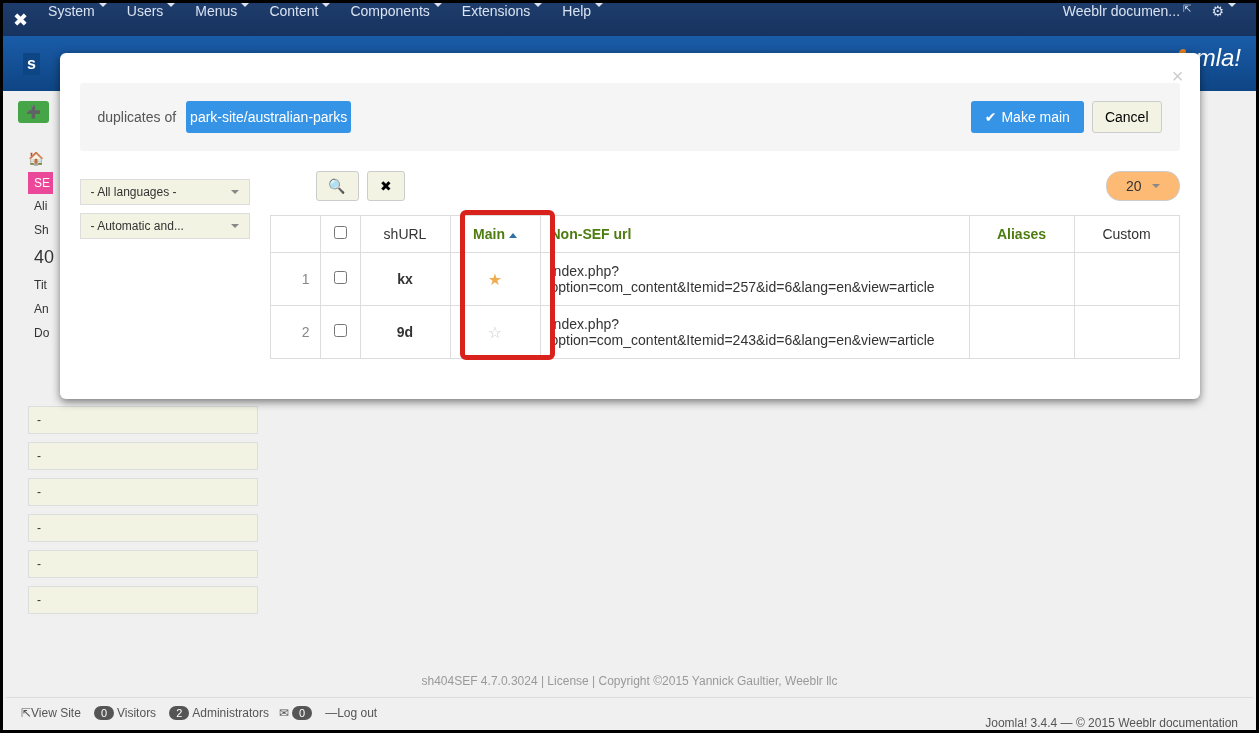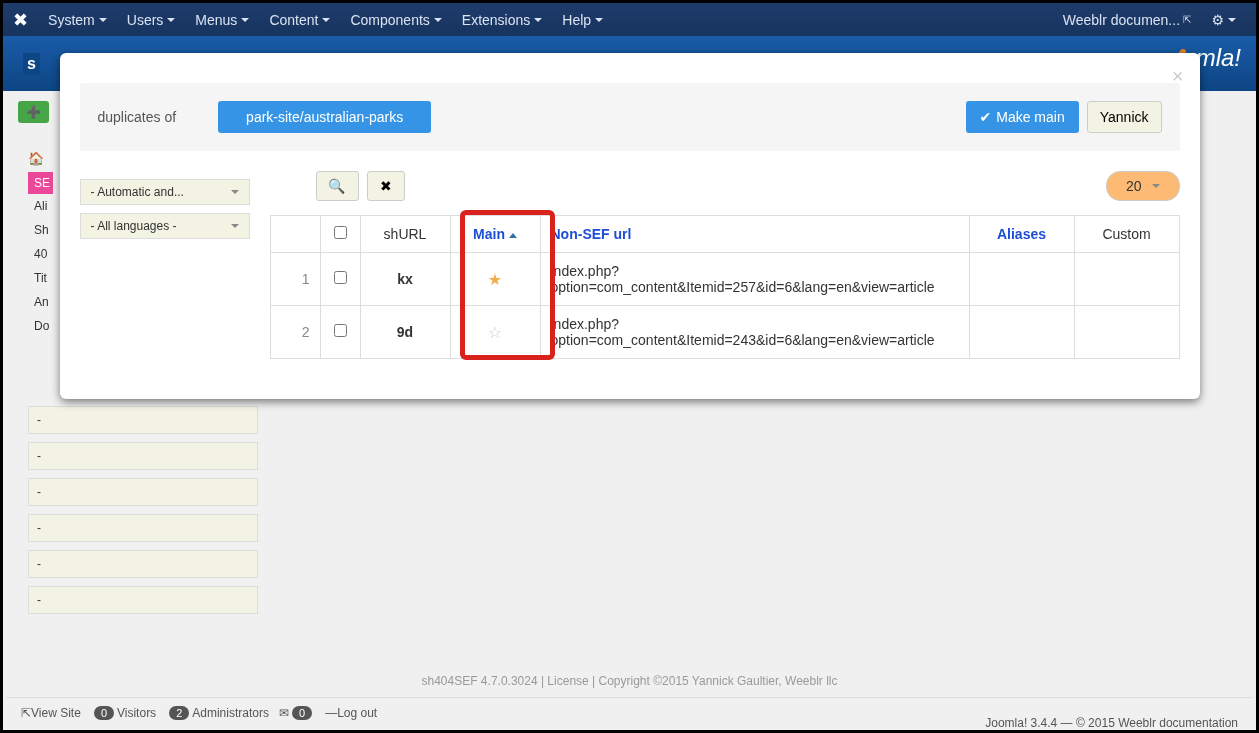--- a/index.html
+++ b/index.html
@@ -3,21 +3,21 @@
 <meta charset="utf-8">
 <style>
 * { box-sizing: border-box; margin: 0; padding: 0; }
 body { font-family: "Helvetica Neue", Helvetica, Arial, sans-serif; font-size: 13px; background: #fff; color: #333; }
 .outer-frame { width: 1259px; height: 733px; background: #000; position: relative; overflow: hidden; padding: 3px; }
 .inner-frame { width: 100%; height: 100%; background: #f0f0f0; position: relative; overflow: hidden; }
 
 
 .navbar { background: #1a3867; background: linear-gradient(to bottom, #1e3c6b 0%, #17335f 100%); height: 33px; display: flex; align-items: center; padding: 0 10px; color: #fff; font-size: 14px; }
 .navbar-brand { font-size: 18px; margin-right: 10px; color: #fff; }
-.nav-item { padding: 0 10px; color: #d9e3f2; cursor: pointer; display: flex; align-items: center; height: 33px; }
+.nav-item { padding: 0 10px; color: #d9e3f2; cursor: pointer; display: flex; height: 33px; }
 .caret { display: inline-block; width: 0; height: 0; margin-left: 4px; border-left: 4px solid transparent; border-right: 4px solid transparent; border-top: 4px solid #d9e3f2; vertical-align: middle; }
 .navbar-right { margin-left: auto; display: flex; align-items: center; }
 
 
 .subheader { background: #0f4a85; background: linear-gradient(to bottom, #1a5ca8 0%, #0e4584 100%); height: 55px; color: #fff; display: flex; align-items: center; padding: 0 20px; position: relative; }
 .logo-area { position: absolute; right: 15px; top: 8px; color: #fff; font-size: 24px; font-style: italic; }
 .toolbar-btn { background: #46a546; color: #fff; border: none; padding: 4px 8px; border-radius: 3px; font-size: 12px; }
 
 
 .filter-dropdown { background: #f3f3e3; border: 1px solid #ddd; padding: 5px 10px; margin: 8px 0; cursor: pointer; display: flex; justify-content: space-between; align-items: center; font-size: 12px; }
@@ -25,21 +25,21 @@
 .side-list-item { background: #f3f3e3; border: 1px solid #ddd; padding: 6px 8px; margin: 8px 0; font-size: 12px; }
 
 
 .modal-overlay { position: absolute; inset: 0; background: rgba(0,0,0,0); display: flex; justify-content: center; align-items: flex-start; padding-top: 50px; }
 .modal { background: #fff; width: 1140px; border-radius: 6px; box-shadow: 0 3px 9px rgba(0,0,0,0.5); position: relative; padding-bottom: 40px; }
 .modal-close { position: absolute; top: 12px; right: 16px; font-size: 20px; color: #ccc; cursor: pointer; }
 
 
 .modal-header-row { background: #f5f5f5; margin: 30px 20px 20px 20px; padding: 18px; display: flex; align-items: center; border-radius: 3px; }
 .dup-text { font-size: 14px; color: #555; margin-right: 10px; }
-.url-badge { background: #3694e6; color: #fff; padding: 8px 28px; border-radius: 3px; font-size: 14px; margin-left: 32px; }
+.url-badge { background: #3694e6; color: #fff; padding: 8px 4px; border-radius: 3px; font-size: 14px; }
 .header-actions { margin-left: auto; display: flex; gap: 8px; }
 .btn-primary { background: #3694e6; color: #fff; border: none; padding: 8px 14px; border-radius: 3px; font-size: 14px; cursor: pointer; display: flex; align-items: center; gap: 5px; }
 .btn-default { background: #f3f3e3; border: 1px solid #ccc; padding: 7px 12px; border-radius: 3px; font-size: 14px; cursor: pointer; }
 
 
 .modal-body { display: flex; padding: 0 20px; gap: 20px; }
 .modal-sidebar { width: 170px; flex-shrink: 0; }
 .modal-main { flex: 1; }
 
 
@@ -49,21 +49,21 @@
 .limit-select { margin-left: auto; background: #fdba74; border: 1px solid #ccc; padding: 6px 19px; border-radius: 14px; display: flex; align-items: center; gap: 10px; font-size: 14px; cursor: pointer; }
 
 
 .info-banner { background: #7db764; color: #fff; padding: 10px; text-align: center; font-size: 14px; border-radius: 3px; margin-bottom: 15px; }
 .info-banner strong { font-weight: bold; }
 
 
 .data-table { width: 100%; border-collapse: collapse; border: 1px solid #ddd; }
 .data-table th, .data-table td { border: 1px solid #ddd; padding: 10px; font-size: 14px; text-align: center; }
 .data-table th { background: #fff; font-weight: normal; }
-.th-link { color: #1d4ed8; font-weight: bold; }
+.th-link { color: #4d7c0f; font-weight: bold; }
 .td-left { text-align: left !important; }
 .td-right { text-align: right !important; color: #888; }
 .star-icon-filled { color: #f0ad4e; font-size: 16px; }
 .star-icon-empty { color: #ccc; font-size: 16px; }
 .sort-caret { display: inline-block; width: 0; height: 0; margin-left: 4px; border-left: 4px solid transparent; border-right: 4px solid transparent; border-bottom: 5px solid #3071a9; vertical-align: middle; }
 
 
 .red-highlight { position: absolute; border: 5px solid #d9221b; border-radius: 6px; pointer-events: none; }
 
 
@@ -129,21 +129,21 @@
 
 <div style="padding:10px 15px">
   <button class="toolbar-btn">➕</button>
 </div>
 
 <div style="position:absolute;left:25px;top:148px;width:25px">
   <div style="font-size:13px;color:#333;margin-bottom:6px">🏠</div>
   <div style="background:#ec4899;color:#fff;padding:4px 6px;font-size:12px">SE</div>
   <div style="padding:5px 6px;font-size:12px">Ali</div>
   <div style="padding:5px 6px;font-size:12px">Sh</div>
-  <div style="padding:5px 6px;font-size:12px">40</div>
+  <div style="padding:5px 6px;font-size:18px">40</div>
   <div style="padding:5px 6px;font-size:12px">Tit</div>
   <div style="padding:5px 6px;font-size:12px">An</div>
   <div style="padding:5px 6px;font-size:12px">Do</div>
 </div>
 
 <div style="position:absolute;left:25px;top:395px;width:230px">
   <div class="side-list-item">-</div>
   <div class="side-list-item">-</div>
   <div class="side-list-item">-</div>
   <div class="side-list-item">-</div>
@@ -179,32 +179,32 @@
     <span class="modal-close">×</span>
 
     <div class="modal-header-row">
       <span class="dup-text">duplicates of</span>
       <span class="url-badge">park-site/australian-parks</span>
       <div class="header-actions">
         <button class="btn-primary">
                 <span>✔</span> 
                 <span>Make main</span>
               </button>
-        <button class="btn-default">Yannick</button>
+        <button class="btn-default">Cancel</button>
       </div>
     </div>
 
     <div class="modal-body">
       <div class="modal-sidebar">
         <div class="filter-dropdown">
-                <span>- Automatic and...</span>
+                <span>- All languages -</span>
                 <span class="caret-gray"></span>
               </div>
         <div class="filter-dropdown">
-                <span>- All languages -</span>
+                <span>- Automatic and...</span>
                 <span class="caret-gray"></span>
               </div>
       </div>
 
       <div class="modal-main">
         <div class="search-row">
           <button class="icon-btn"><span>🔍</span></button>
           <button class="icon-btn"><span>✖</span></button>
           <div class="limit-select">
                   <span>20</span>

